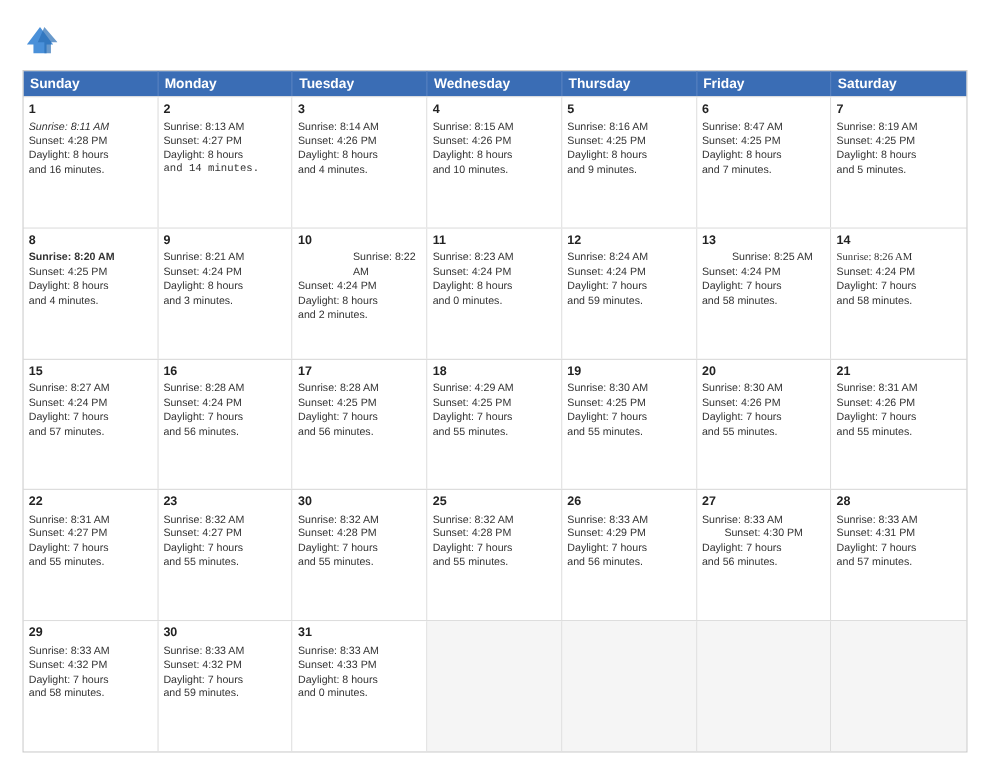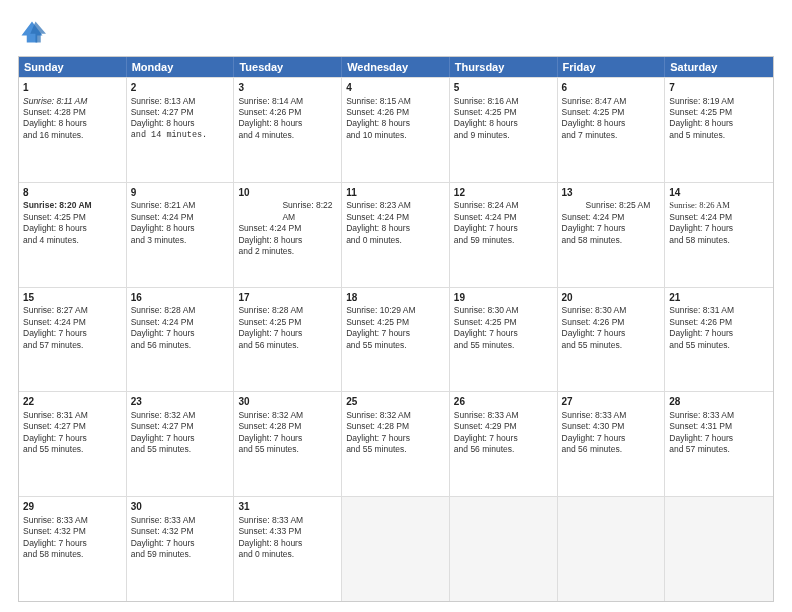--- a/index.html
+++ b/index.html
@@ -255,21 +255,21 @@
           </div>
           <div class="cal-cell">
             <span class="day-num">17</span>
             <span style="display: block;">Sunrise: 8:28 AM</span>
             <span style="display: block;">Sunset: 4:25 PM</span>
             <span style="display: block;">Daylight: 7 hours</span>
             <span style="display: block;">and 56 minutes.</span>
           </div>
           <div class="cal-cell">
             <span class="day-num">18</span>
-            <span style="display: block;">Sunrise: 10:29 AM</span>
+            <span style="display: block;">Sunrise: 4:29 AM</span>
             <span style="display: block;">Sunset: 4:25 PM</span>
             <span style="display: block;">Daylight: 7 hours</span>
             <span style="display: block;">and 55 minutes.</span>
           </div>
           <div class="cal-cell">
             <span class="day-num">19</span>
             <span style="display: block;">Sunrise: 8:30 AM</span>
             <span style="display: block;">Sunset: 4:25 PM</span>
             <span style="display: block;">Daylight: 7 hours</span>
             <span style="display: block;">and 55 minutes.</span>
@@ -321,21 +321,21 @@
           <div class="cal-cell">
             <span class="day-num">26</span>
             <span style="display: block;">Sunrise: 8:33 AM</span>
             <span style="display: block;">Sunset: 4:29 PM</span>
             <span style="display: block;">Daylight: 7 hours</span>
             <span style="display: block;">and 56 minutes.</span>
           </div>
           <div class="cal-cell">
             <span class="day-num">27</span>
             <span style="display: block;">Sunrise: 8:33 AM</span>
-            <span style="display: block;">Sunset: 4:30 PM</span>
+            <span style="display: block; text-align: center;">Sunset: 4:30 PM</span>
             <span style="display: block;">Daylight: 7 hours</span>
             <span style="display: block;">and 56 minutes.</span>
           </div>
           <div class="cal-cell">
             <span class="day-num">28</span>
             <span style="display: block;">Sunrise: 8:33 AM</span>
             <span style="display: block;">Sunset: 4:31 PM</span>
             <span style="display: block;">Daylight: 7 hours</span>
             <span style="display: block;">and 57 minutes.</span>
           </div>

